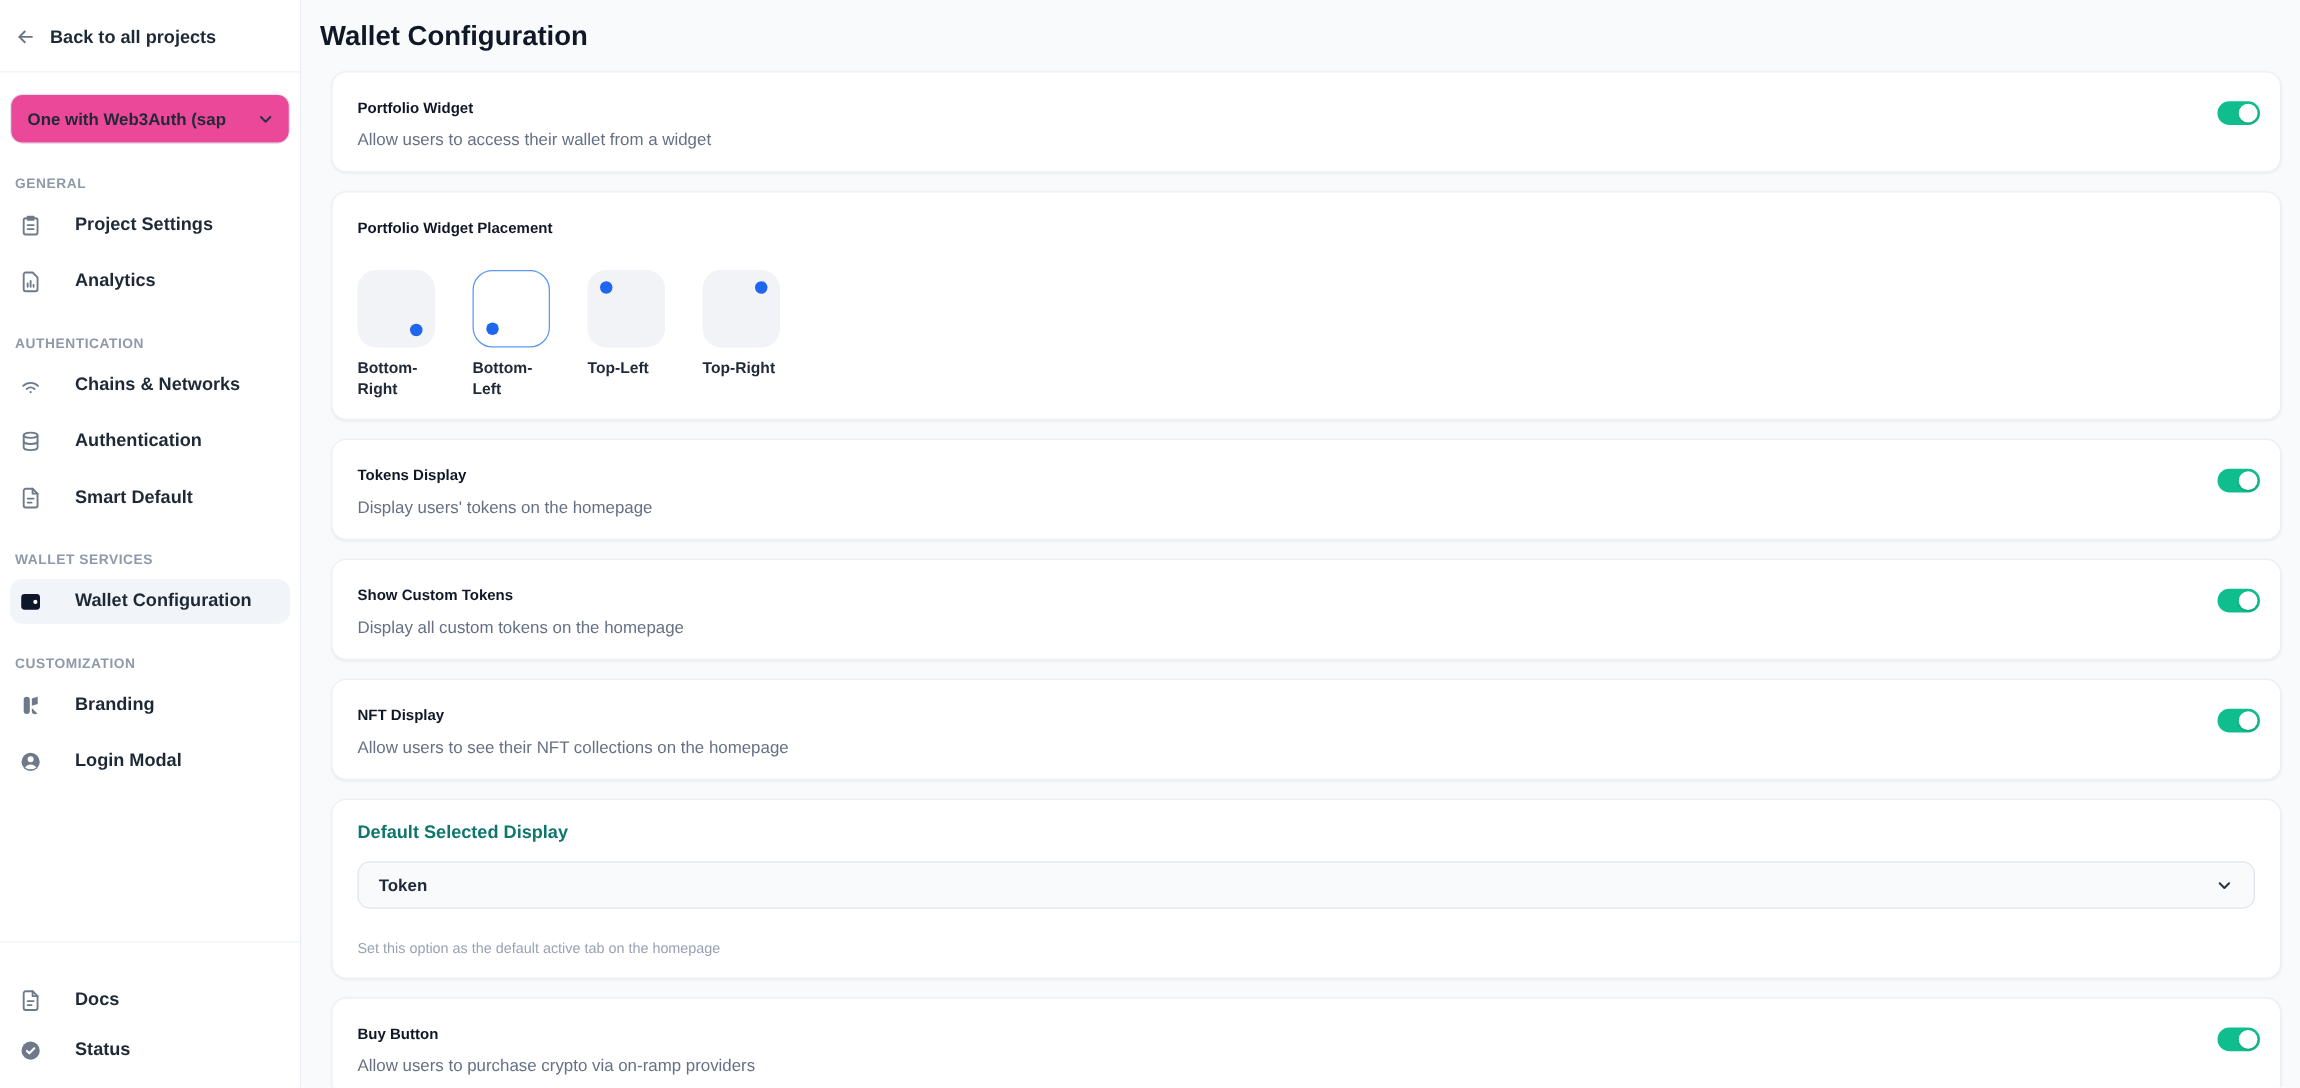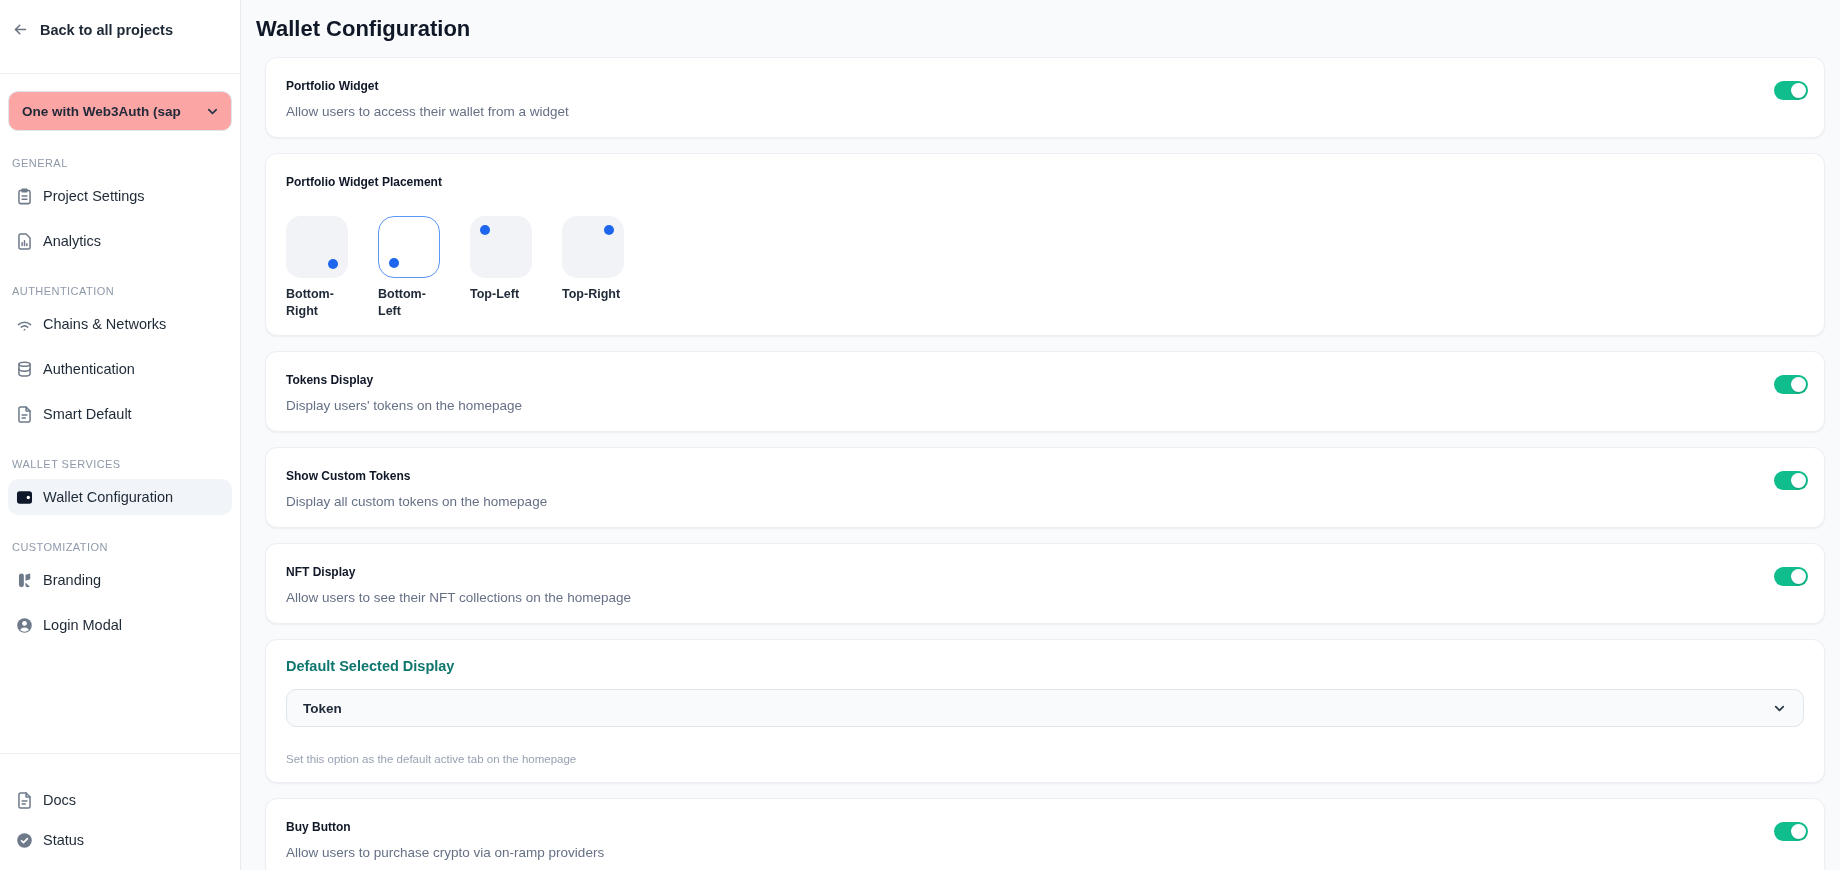--- a/index.html
+++ b/index.html
@@ -14,45 +14,45 @@
   .icon svg { width: 100%; height: 100%; }
 
   
   .sidebar {
     width: 241px; min-width: 241px; height: 100%;
     background: #fff; border-right: 1px solid #e7eaee;
     display: flex; flex-direction: column;
   }
   .back-row {
     display: flex; align-items: center; gap: 11px;
-    padding: 21px 12px 35px 12px;
+    padding: 21px 12px 19px 12px;
     border-bottom: 1px solid #eef1f4;
     font-size: 14.5px; font-weight: 700; color: #1e2936;
     cursor: pointer;
   }
   .back-row .icon { width: 17px; height: 17px; color: #6b7280; }
   .project-select {
     margin: 17px 8px 0 8px; height: 40px;
-    border: 1px solid #dfe5ec; border-radius: 10px; background: #fca5a5;
+    border: 1px solid #dfe5ec; border-radius: 10px; background: #ec4899;
     display: flex; align-items: center; gap: 23px; padding: 0 11px 0 13px;
     font-size: 13.5px; font-weight: 600; color: #1f2937; cursor: pointer;
   }
   .project-select .value { flex: 1; white-space: nowrap; overflow: hidden; }
   .project-select .icon { width: 15px; height: 15px; color: #273444; }
   .nav { flex: 1; padding: 0 8px; overflow: hidden; }
   .section-label {
     margin: 26px 4px 0 4px;
-    font-size: 11px; font-weight: 400; letter-spacing: .45px;
+    font-size: 11px; font-weight: 700; letter-spacing: .45px;
     color: #8e99a9; text-transform: uppercase;
   }
   .nav-item {
-    display: flex; align-items: center; gap: 9px;
+    display: flex; align-items: center; gap: 26px;
     height: 36px; margin-top: 9px; padding: 0 7px;
     border-radius: 10px; cursor: pointer;
-    font-size: 14.5px; font-weight: 400; color: #1e2936;
+    font-size: 14.5px; font-weight: 700; color: #1e2936;
   }
   .nav-item .icon { color: #6e7a8a; }
   .nav-item.active { background: #f1f4f8; }
   .nav-item.active .icon { color: #0f172a; }
   .sidebar-footer {
     border-top: 1px solid #eef1f4;
     padding: 24px 8px 12px 8px;
   }
   .sidebar-footer .nav-item { margin-top: 4px; }
 

